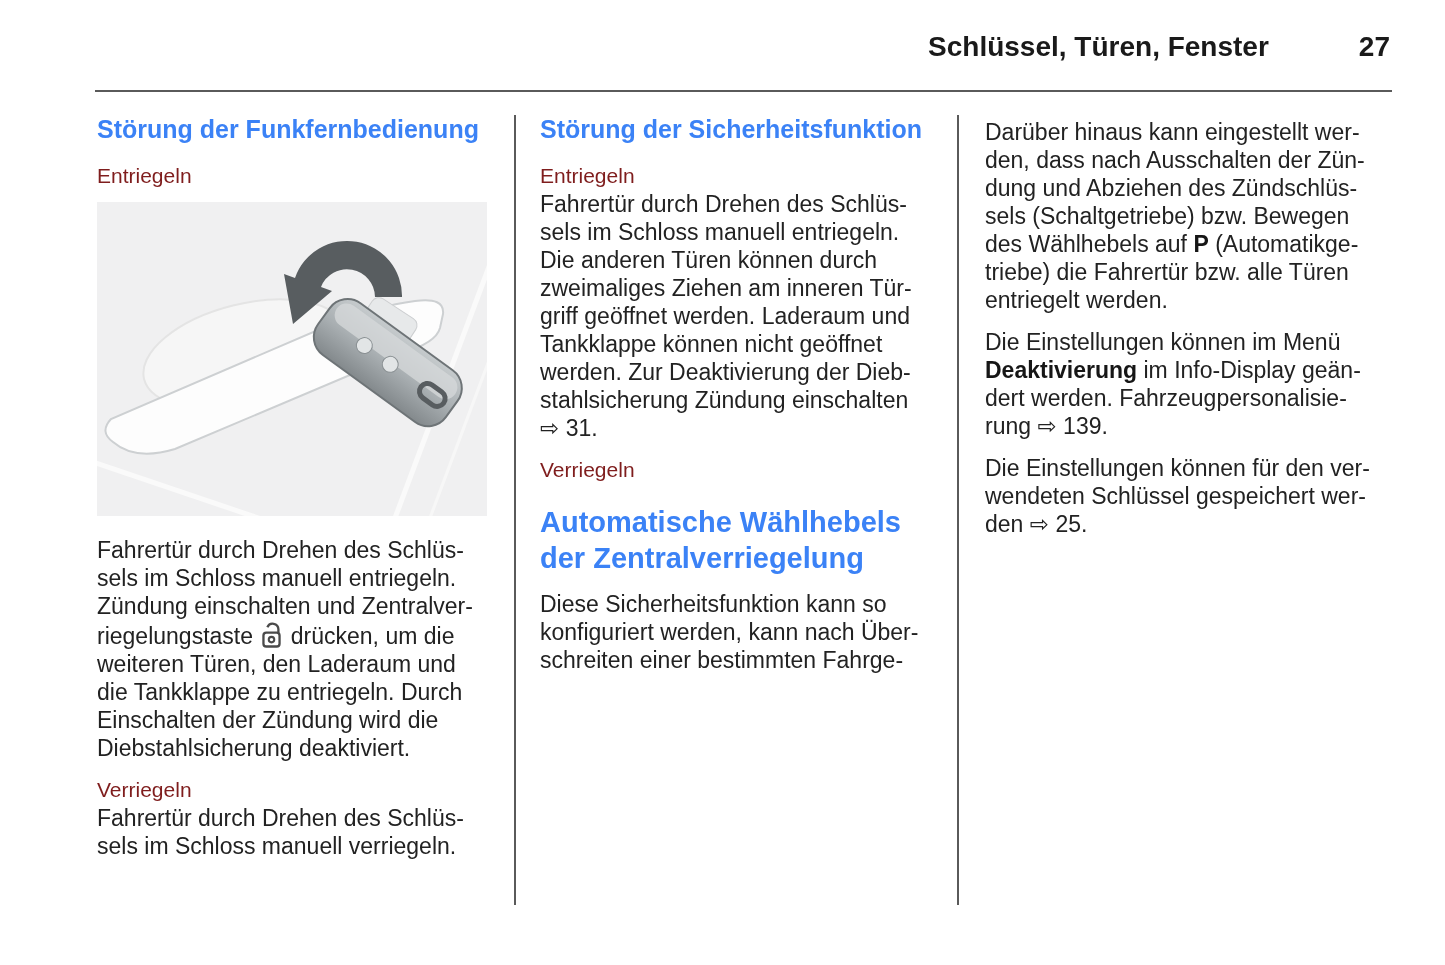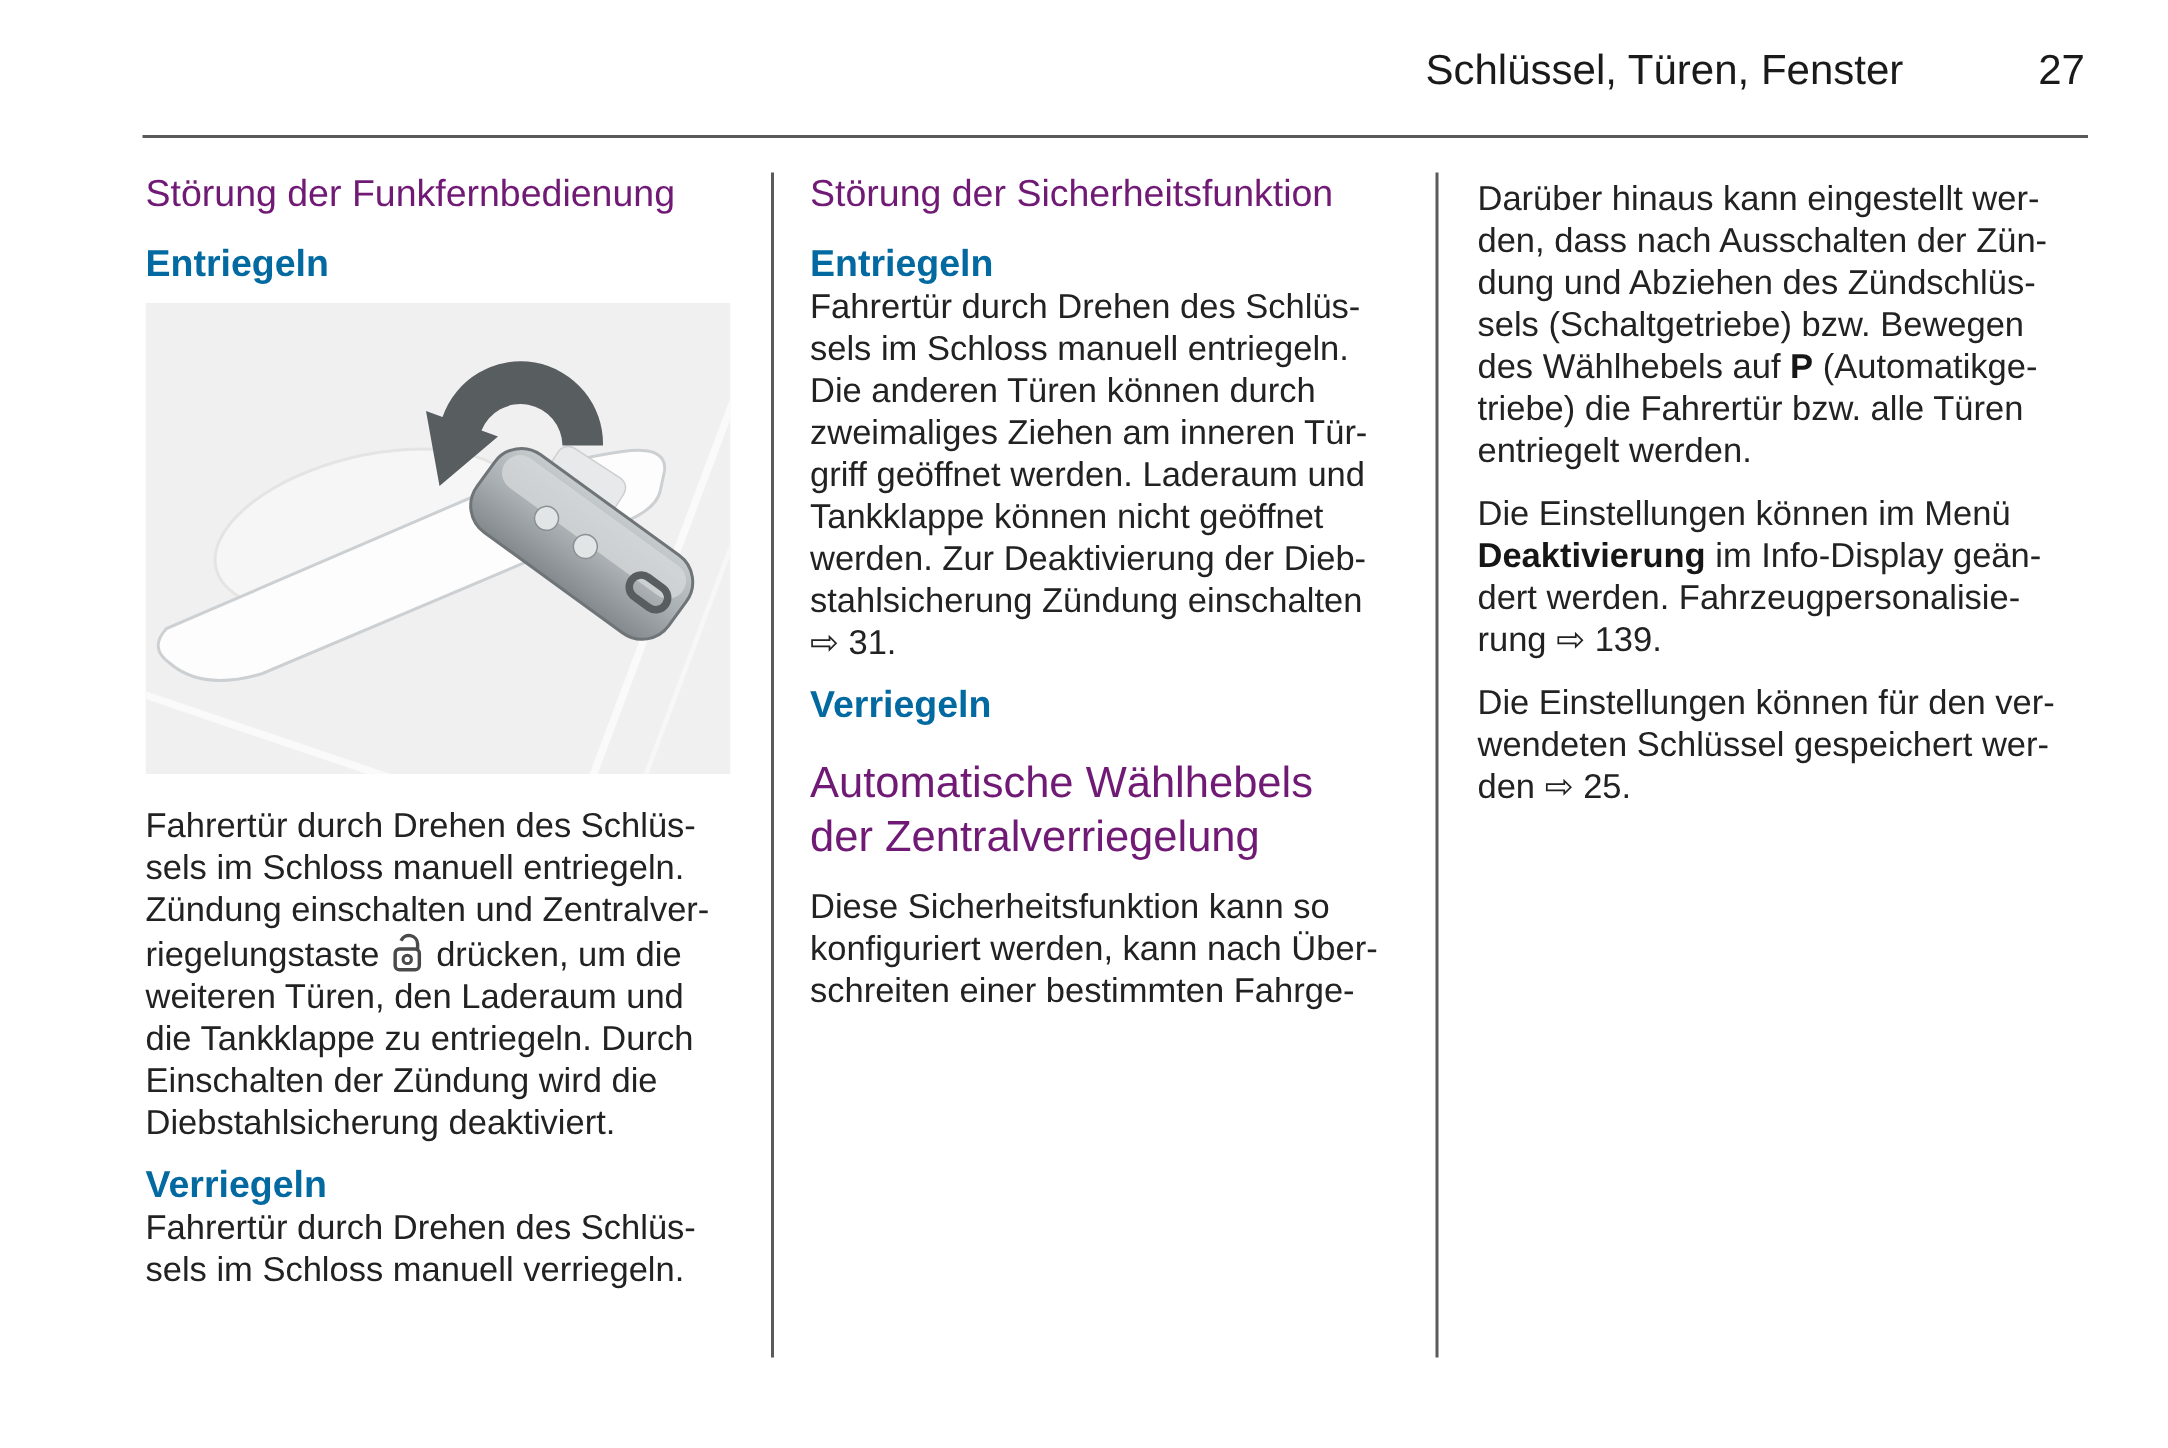--- a/index.html
+++ b/index.html
@@ -8,45 +8,45 @@
     width:1445px;height:965px;
     background:#ffffff;
     font-family:"Liberation Sans","DejaVu Sans",sans-serif;
     color:#1e1e1e;
     overflow:hidden;
   }
   
   .hdr{
     position:absolute;top:30px;right:55px;
     display:flex;align-items:baseline;gap:90px;
-    font-weight:normal;font-size:28px;line-height:34px;color:#1a1a1a;
+    font-weight:bold;font-size:28px;line-height:34px;color:#1a1a1a;
   }
   .hrule{
     position:absolute;left:95px;top:90px;width:1297px;height:2px;
     background:#5a5a5a;
   }
   .vrule{
     position:absolute;top:115px;height:790px;width:2px;background:#5a5a5a;
   }
   .v1{left:514px;}
   .v2{left:957px;}
   
   .col{position:absolute;top:112px;}
   .col1{left:97px;width:406px;}
   .col2{left:540px;width:406px;}
   .col3{left:985px;width:406px;padding-top:6px;}
   h2{
-    font-size:25px;line-height:34px;font-weight:normal;
-    margin:0 0 16px 0;white-space:pre;color:#701a75;
+    font-size:25px;line-height:34px;font-weight:bold;
+    margin:0 0 16px 0;white-space:pre;color:#3b82f6;
   }
   h2.big{
     font-size:29px;line-height:36px;margin:20px 0 14px 0;white-space:pre-line;
   }
   h3{
-    font-size:25px;line-height:28px;font-weight:bold;margin:0;white-space:pre;color:#0369a1;
+    font-size:21px;line-height:28px;font-weight:normal;margin:0;white-space:pre;color:#7f1d1d;
   }
   h3.mt{margin-top:6px;}
   h3.mb{margin-bottom:12px;}
   p{
     font-size:23px;line-height:28px;margin:0 0 14px 0;
     white-space:pre;color:#222222;
   }
   p b{font-weight:bold;color:#161616;}
   .after-sub{margin-top:0;}
   figure{margin:0 0 20px 0;padding:0;}

